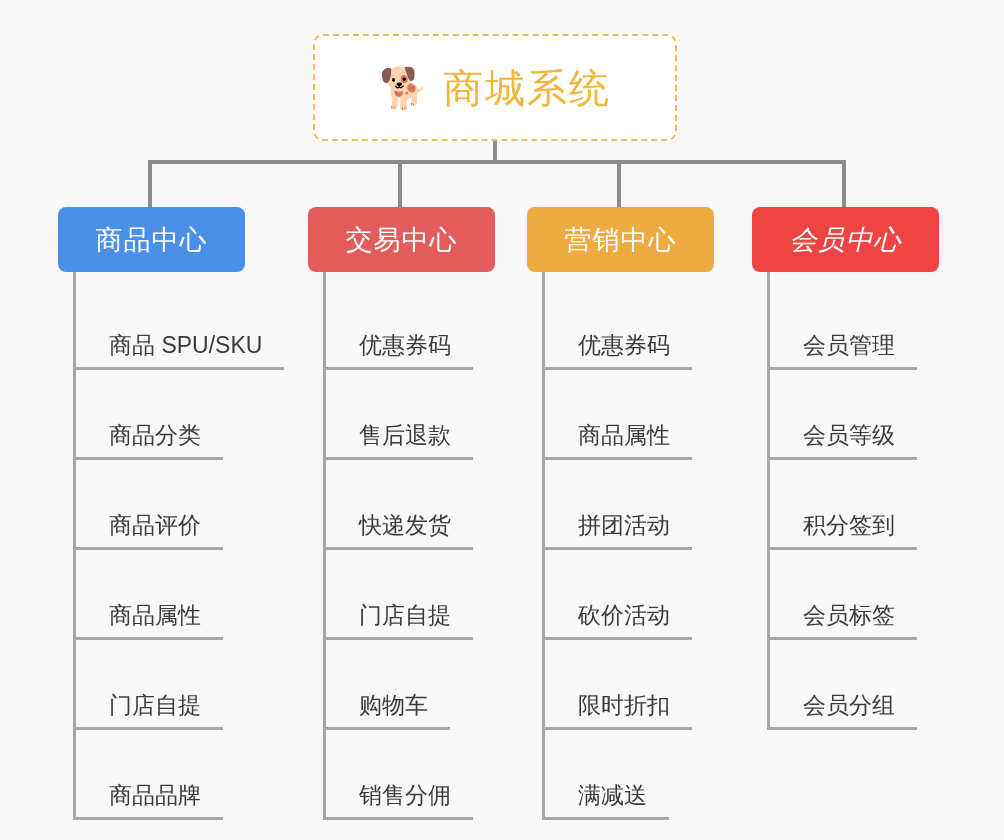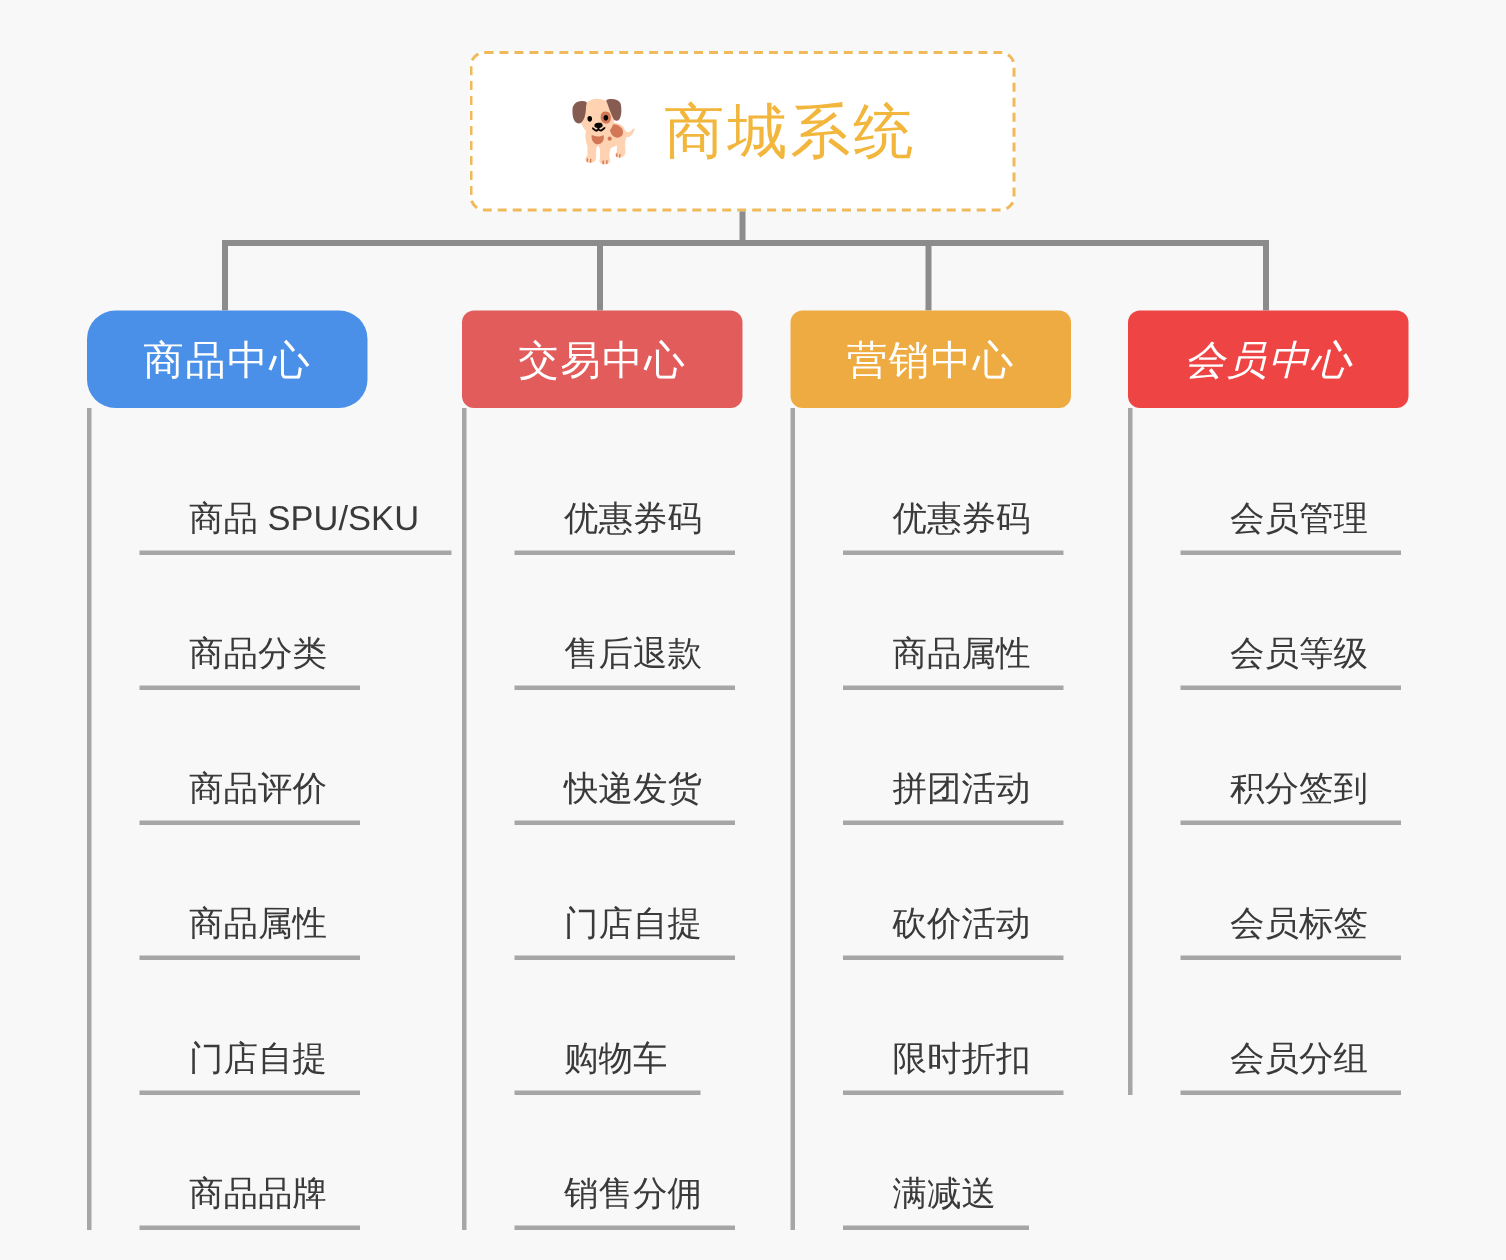--- a/index.html
+++ b/index.html
@@ -88,23 +88,23 @@
     justify-content: center;
     color: #ffffff;
     font-size: 27px;
     letter-spacing: 1px;
     white-space: nowrap;
   }
 
   
   .col-body {
     position: relative;
+    margin-left: 15px;
     padding-top: 8px;
     border-left: 3px solid #a6a6a6;
-    padding-left: 32px;
   }
 
   .leaf {
     position: relative;
     height: 90px;
     box-sizing: border-box;
     display: flex;
     align-items: flex-end;
     padding-bottom: 0px;
   }
@@ -129,21 +129,21 @@
   </div>
 
   <div class="conn conn-stem" style="background-color: rgb(140, 140, 140);"></div>
   <div class="conn conn-bus" style="background-color: rgb(140, 140, 140);"></div>
   <div class="conn conn-drop" style="left: 148px; background-color: rgb(140, 140, 140);"></div>
   <div class="conn conn-drop" style="left: 398px; background-color: rgb(140, 140, 140);"></div>
   <div class="conn conn-drop" style="left: 617px; background-color: rgb(140, 140, 140);"></div>
   <div class="conn conn-drop" style="left: 842px; background-color: rgb(140, 140, 140);"></div>
 
   <div class="column" style="left:58px">
-    <div class="col-header" style="background-color: rgb(74, 144, 232); border-radius: 19px;">商品中心</div>
+    <div class="col-header" style="background-color: rgb(74, 144, 232);">商品中心</div>
     <div class="col-body">
       <div class="leaf">
           <span class="leaf-text">商品 SPU/SKU</span>
         </div>
       <div class="leaf">
           <span class="leaf-text">商品分类</span>
         </div>
       <div class="leaf">
           <span class="leaf-text">商品评价</span>
         </div>

